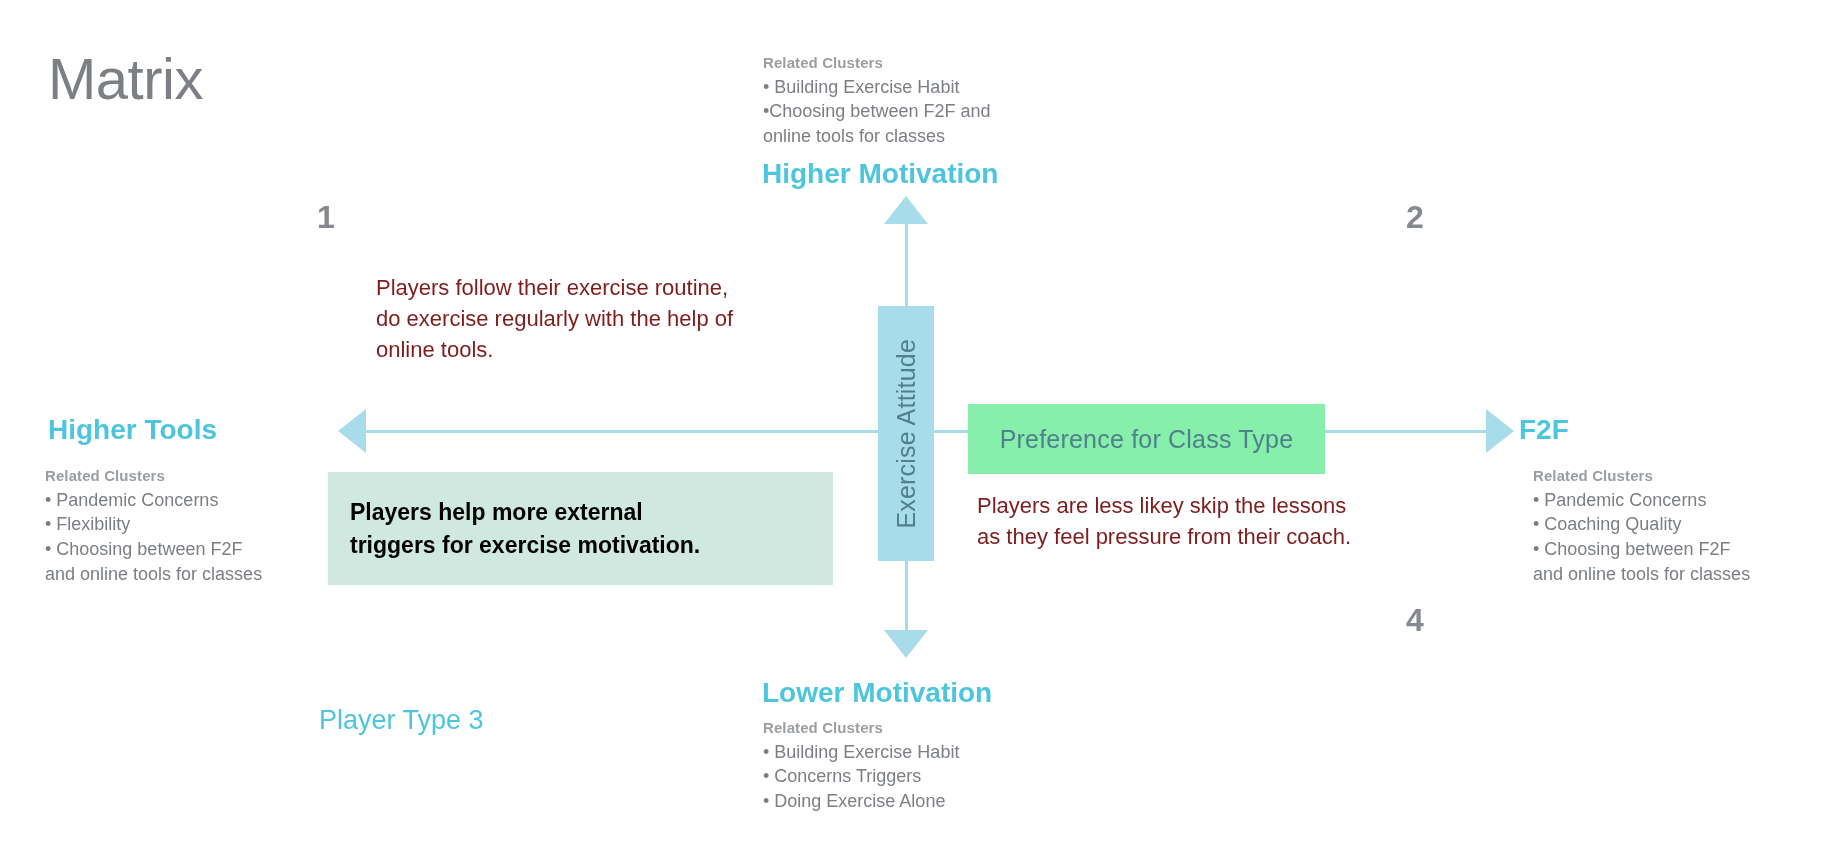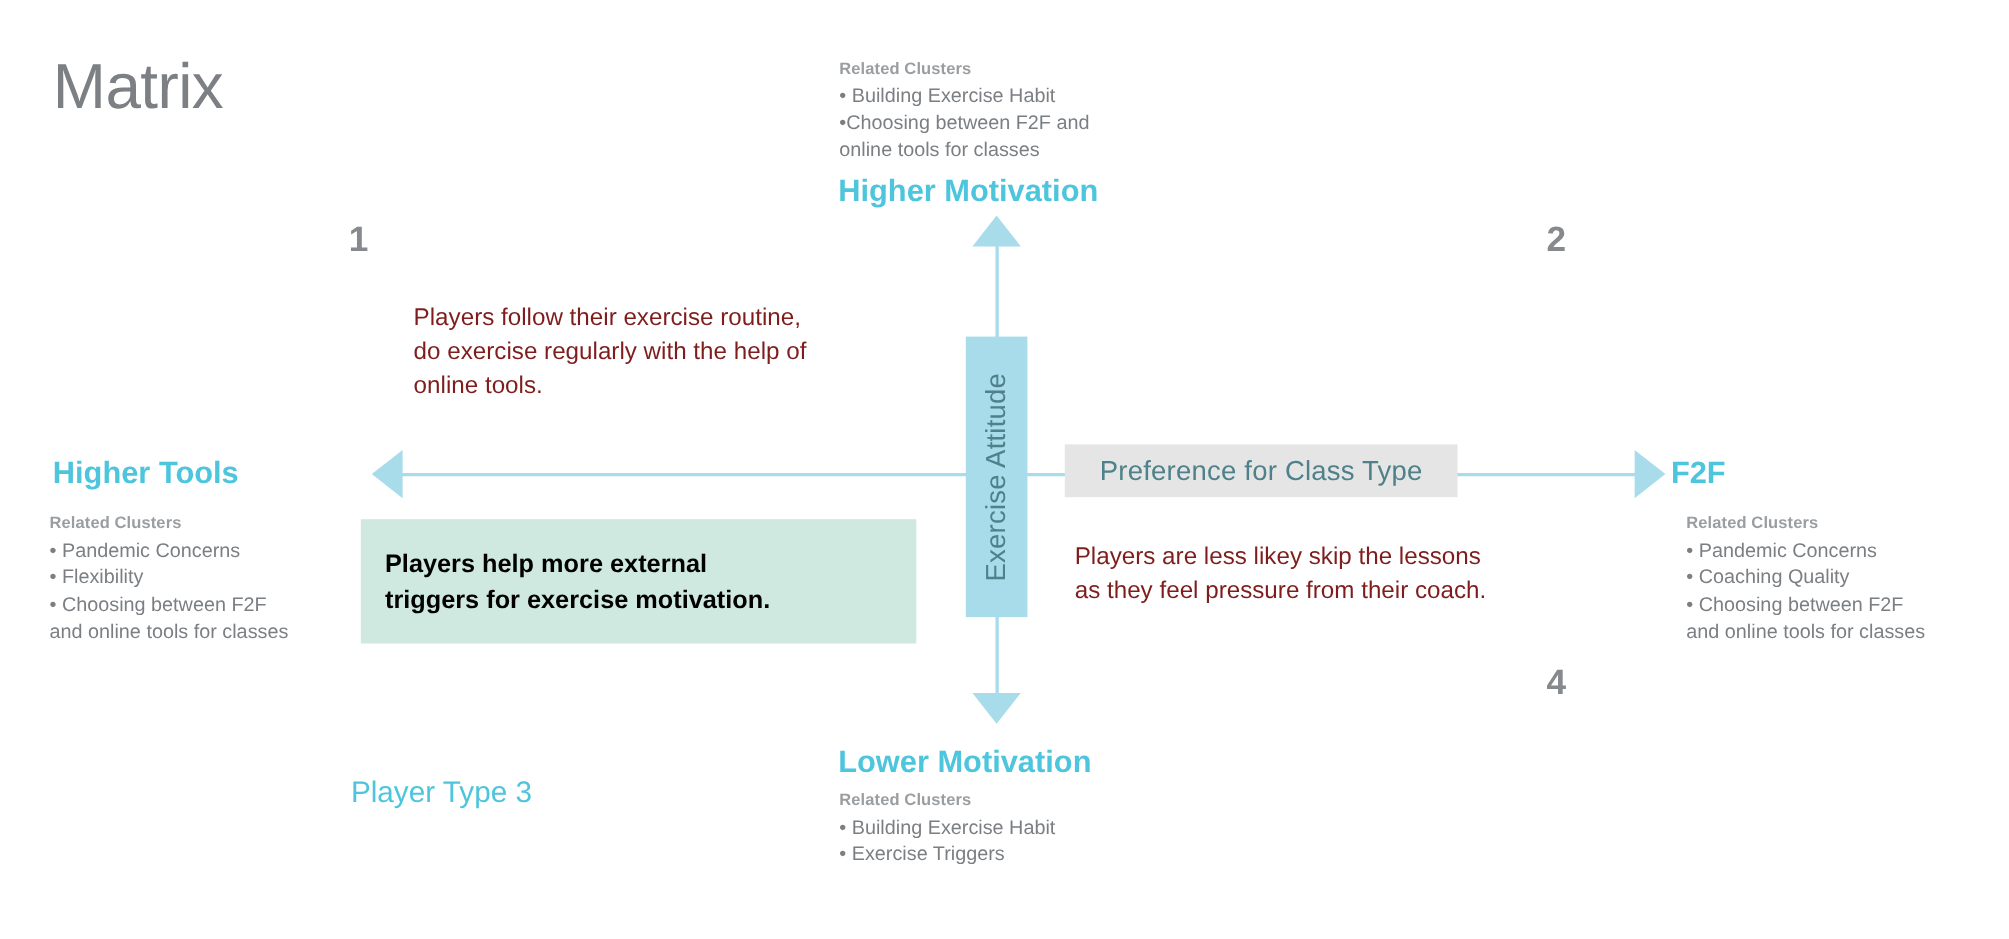--- a/index.html
+++ b/index.html
@@ -99,22 +99,22 @@
     border-right: 22px solid transparent;
     border-top: 28px solid #a9dcea;
   }
 
   
   .axis-chip-h {
     position: absolute;
     left: 968px;
     top: 404px;
     width: 357px;
-    height: 48px;
-    background: #e5e5e5;
+    height: 70px;
+    background: #86efac;
     display: flex;
     align-items: center;
     justify-content: center;
     box-sizing: border-box;
   }
   .axis-chip-h span {
     font-size: 25px;
     font-weight: 400;
     color: #4e8189;
     letter-spacing: 0.2px;
@@ -261,21 +261,22 @@
   <div class="clusters clusters-top">
     <div class="cl-head">Related Clusters</div>
     <div class="cl-item">• Building Exercise Habit</div>
     <div class="cl-item">•Choosing between F2F and</div>
     <div class="cl-item">online tools for classes</div>
   </div>
 
   <div class="clusters clusters-bottom">
     <div class="cl-head">Related Clusters</div>
     <div class="cl-item">• Building Exercise Habit</div>
-    <div class="cl-item">• Exercise Triggers</div>
+    <div class="cl-item">• Concerns Triggers</div>
+    <div class="cl-item">• Doing Exercise Alone</div>
   </div>
 
   <div class="clusters clusters-left">
     <div class="cl-head">Related Clusters</div>
     <div class="cl-item">• Pandemic Concerns</div>
     <div class="cl-item">• Flexibility</div>
     <div class="cl-item">• Choosing between F2F</div>
     <div class="cl-item">and online tools for classes</div>
   </div>
 

